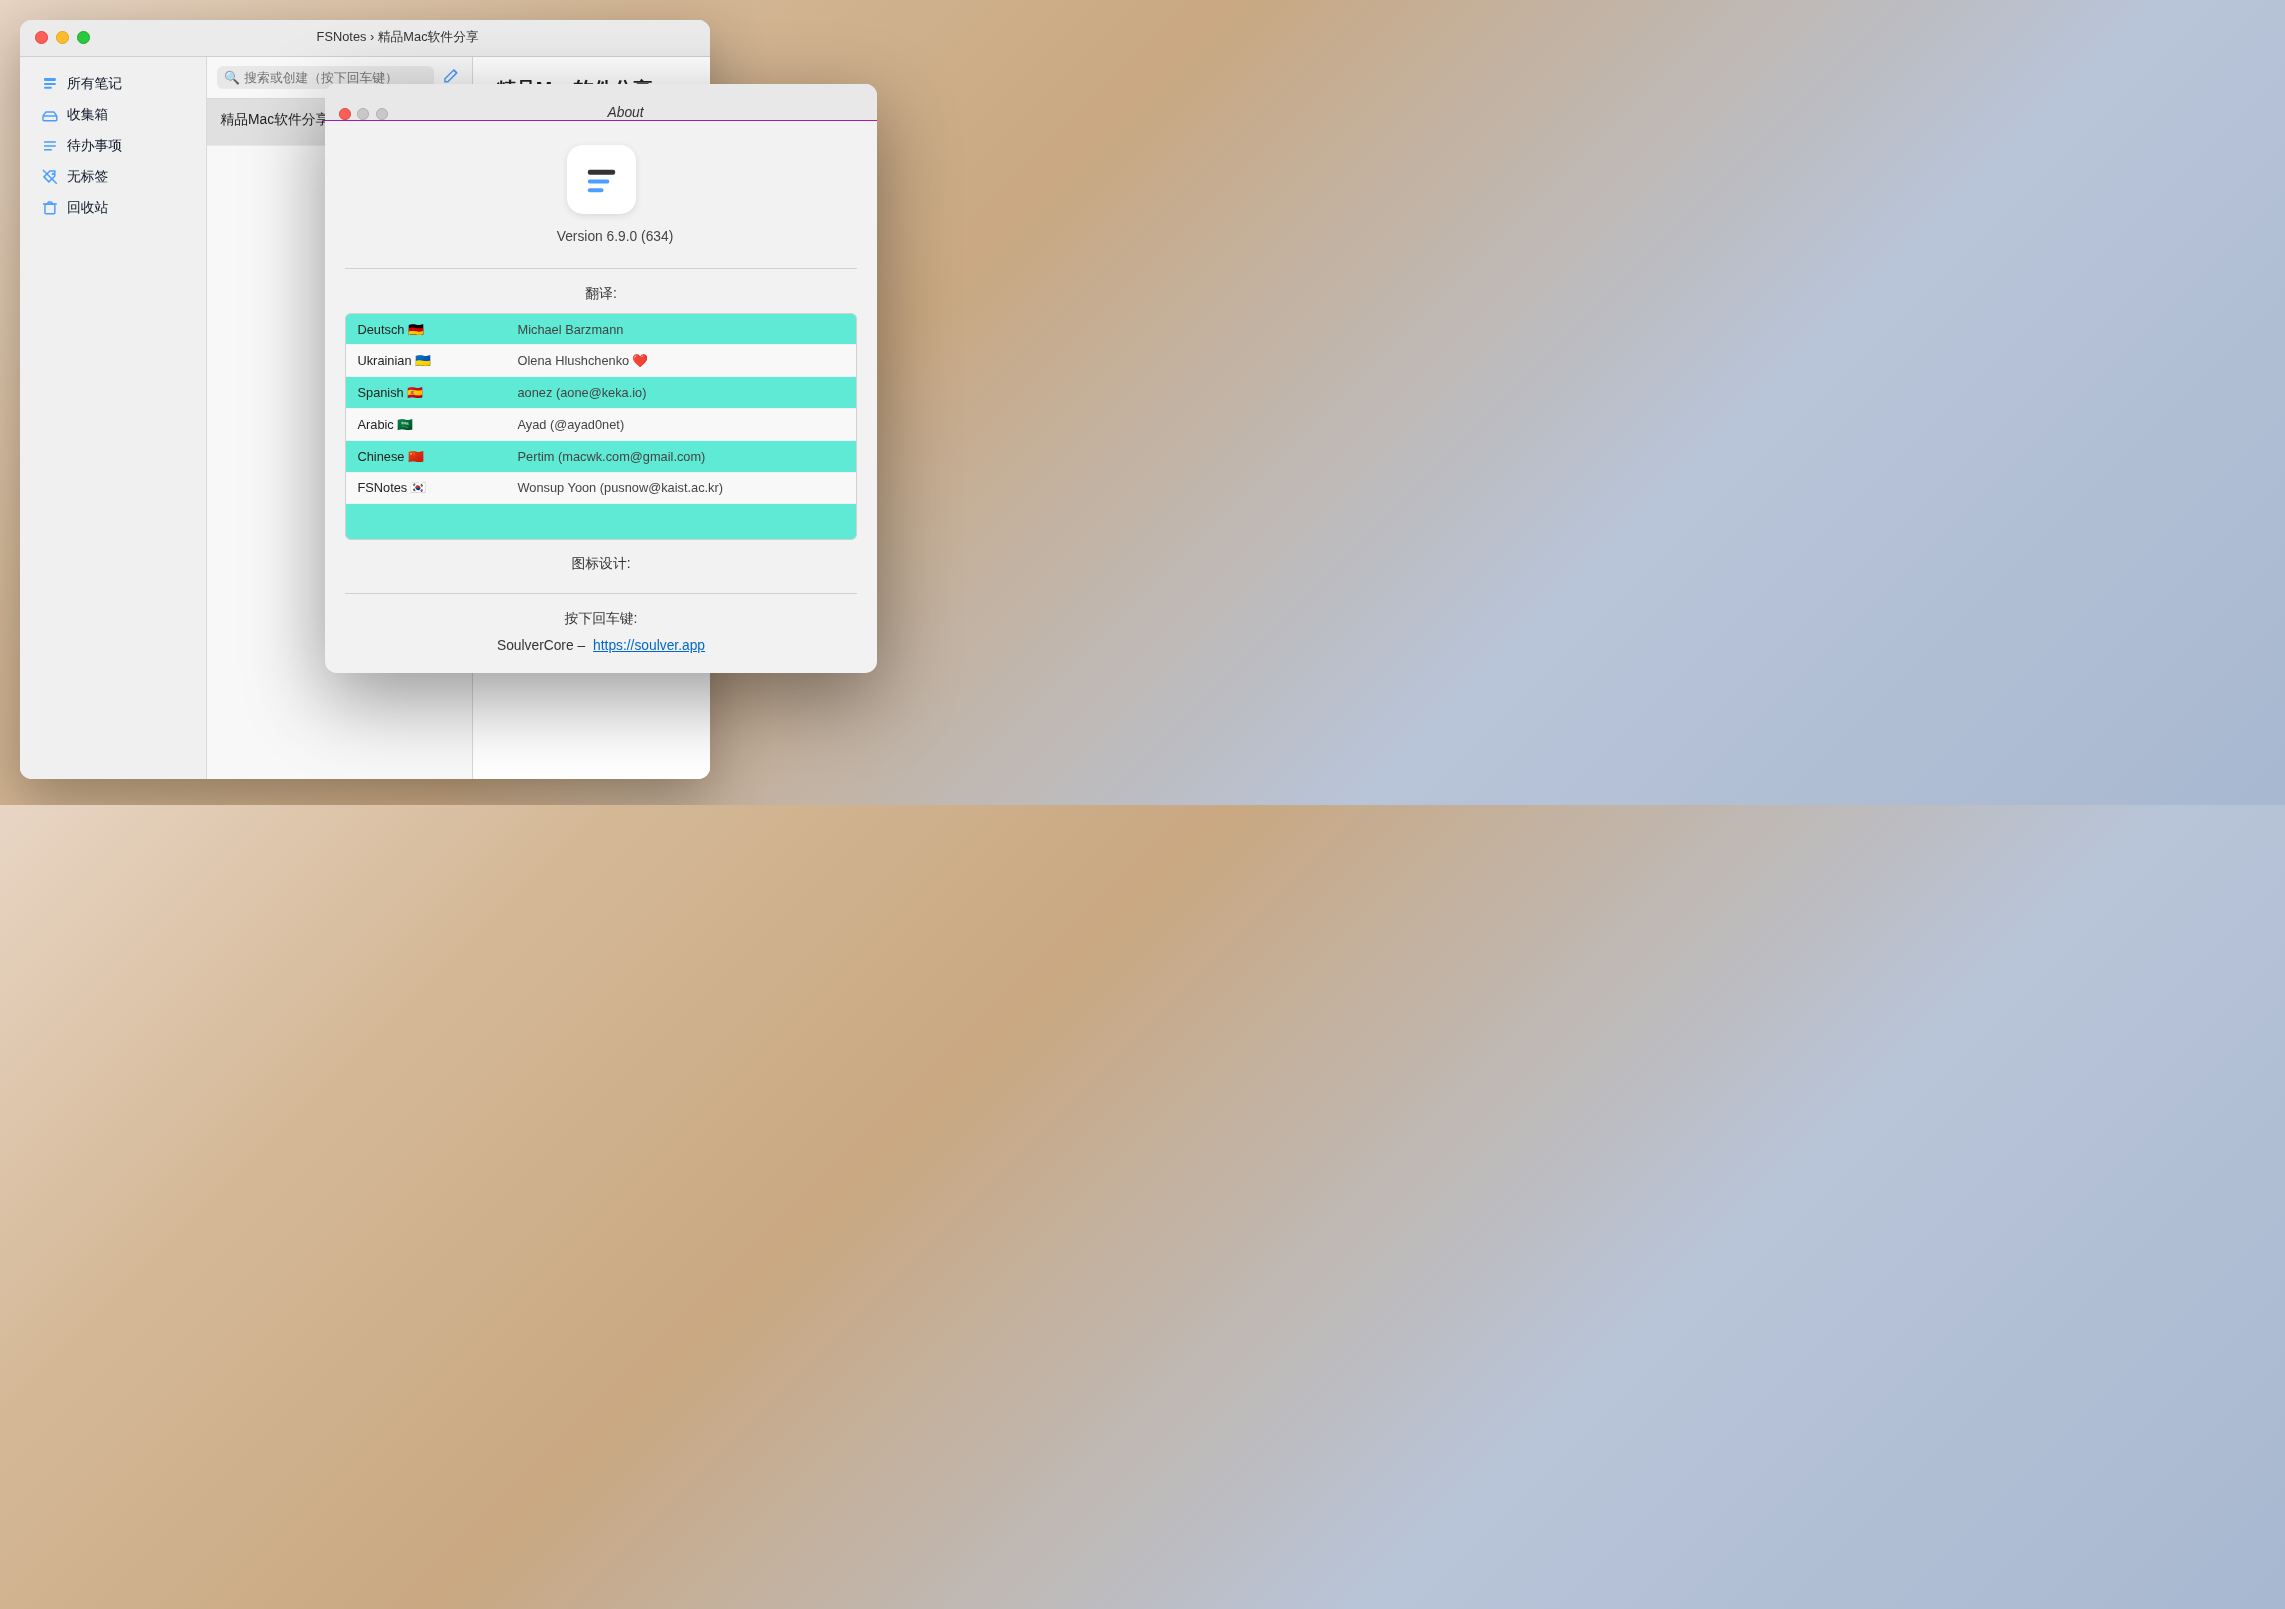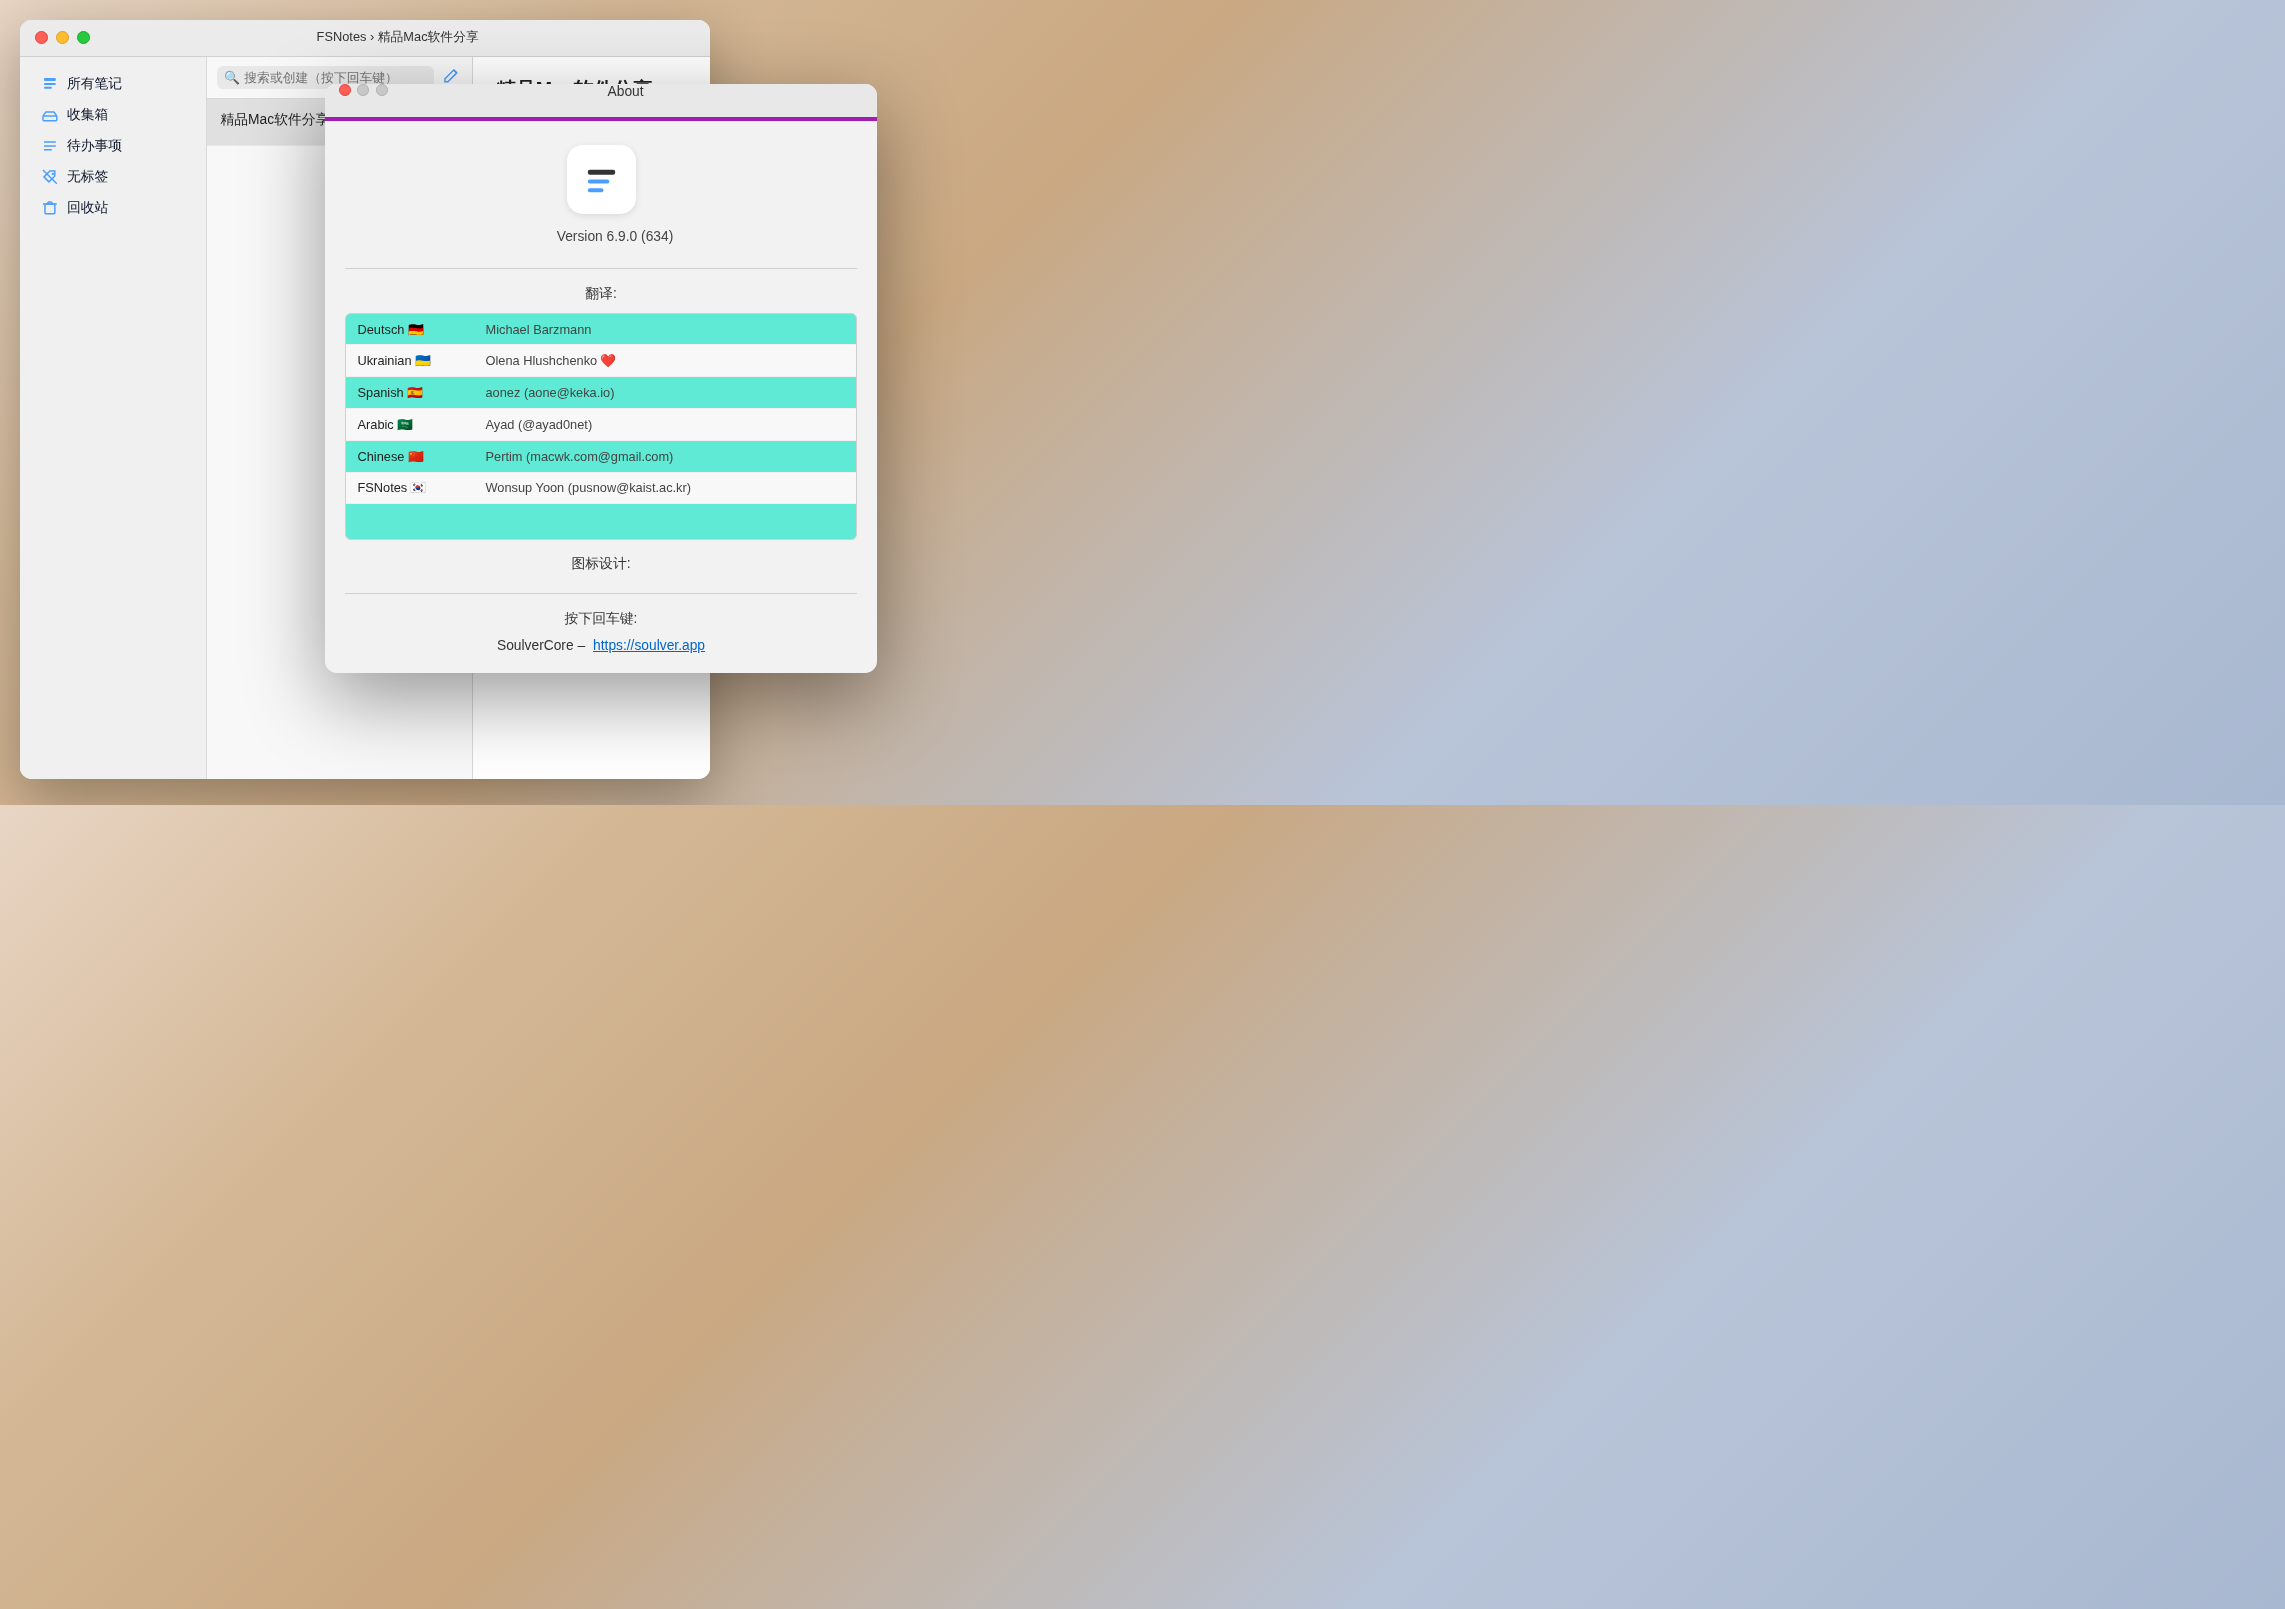--- a/index.html
+++ b/index.html
@@ -197,23 +197,24 @@
       background: #f2f2f2;
       border-radius: 11.8px;
       box-shadow: 0 24.6px 79px rgba(0,0,0,0.4);
       overflow: hidden;
     }
 
     .about-title-bar {
       background: #e8e8e8;
       height: 37px;
       display: flex;
-      align-items: flex-start;
+      align-items: flex-end;
       padding: 0 13.8px;
-      border-bottom: 4px solid #a21caf;
+      border-bottom: 1px solid #a21caf;
+      font-style: italic;
     }
 
     .about-traffic-lights {
       display: flex;
       gap: 6.9px;
     }
 
     .about-traffic-light {
       width: 11.8px;
       height: 11.8px;
@@ -307,20 +308,21 @@
 
     .lang-name {
       width: 128px;
       color: #222;
       font-size: 12.8px;
     }
 
     .translator-name {
       color: #444;
       font-size: 12.8px;
+      margin-left: 32px;
     }
 
     .icon-design-label {
       font-size: 13.8px;
       color: #333;
       font-weight: 500;
       margin-bottom: 15.8px;
       text-align: center;
     }
 

